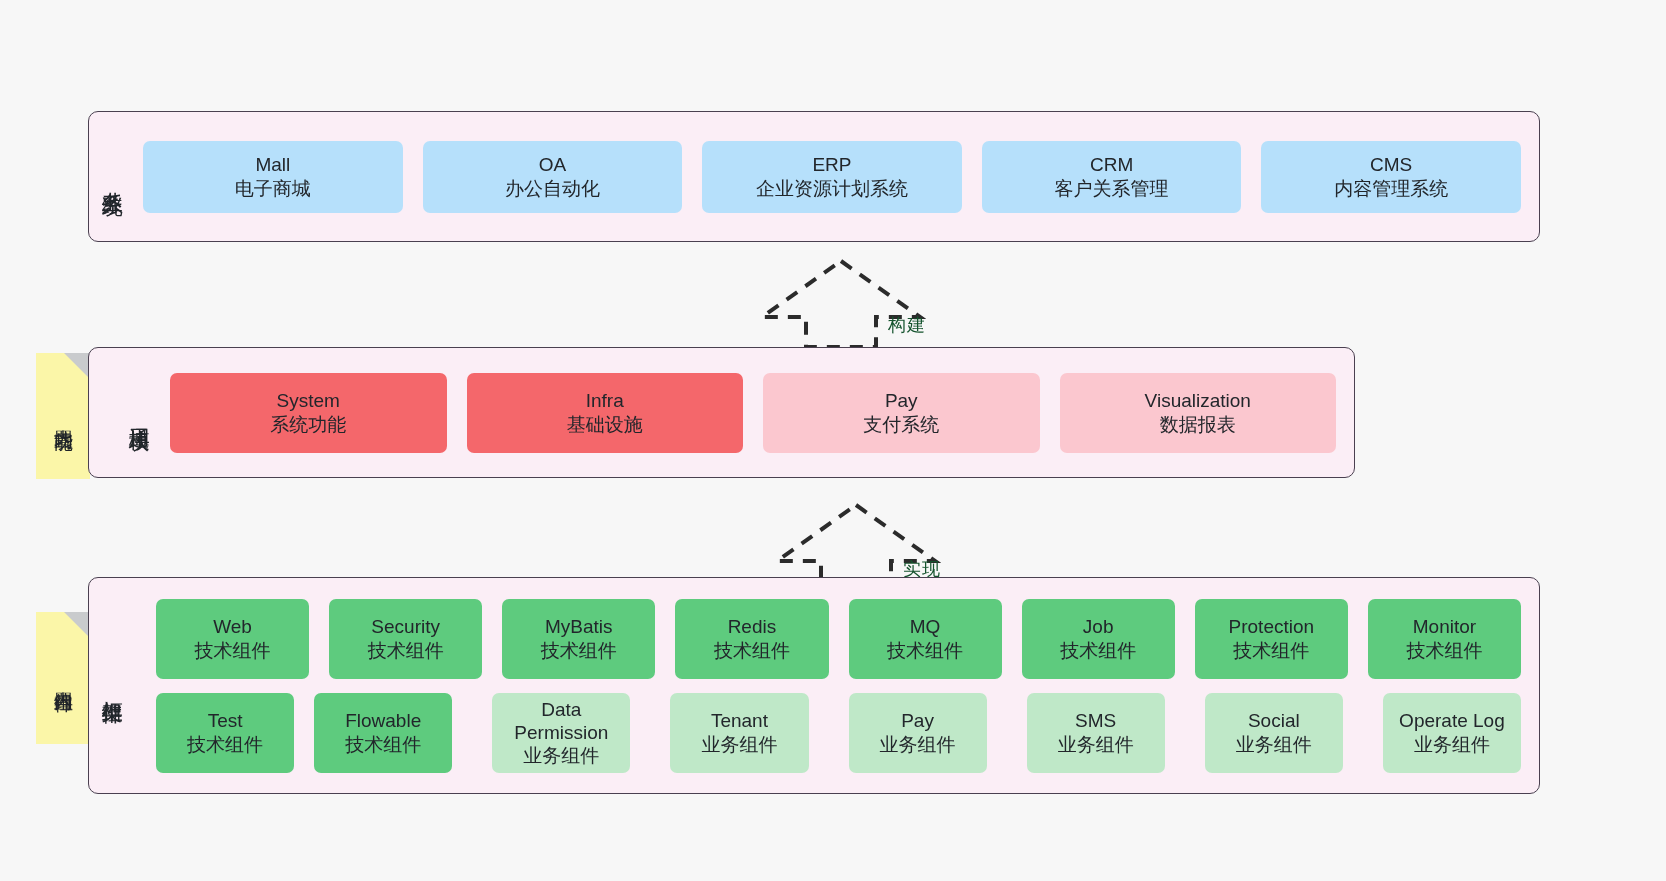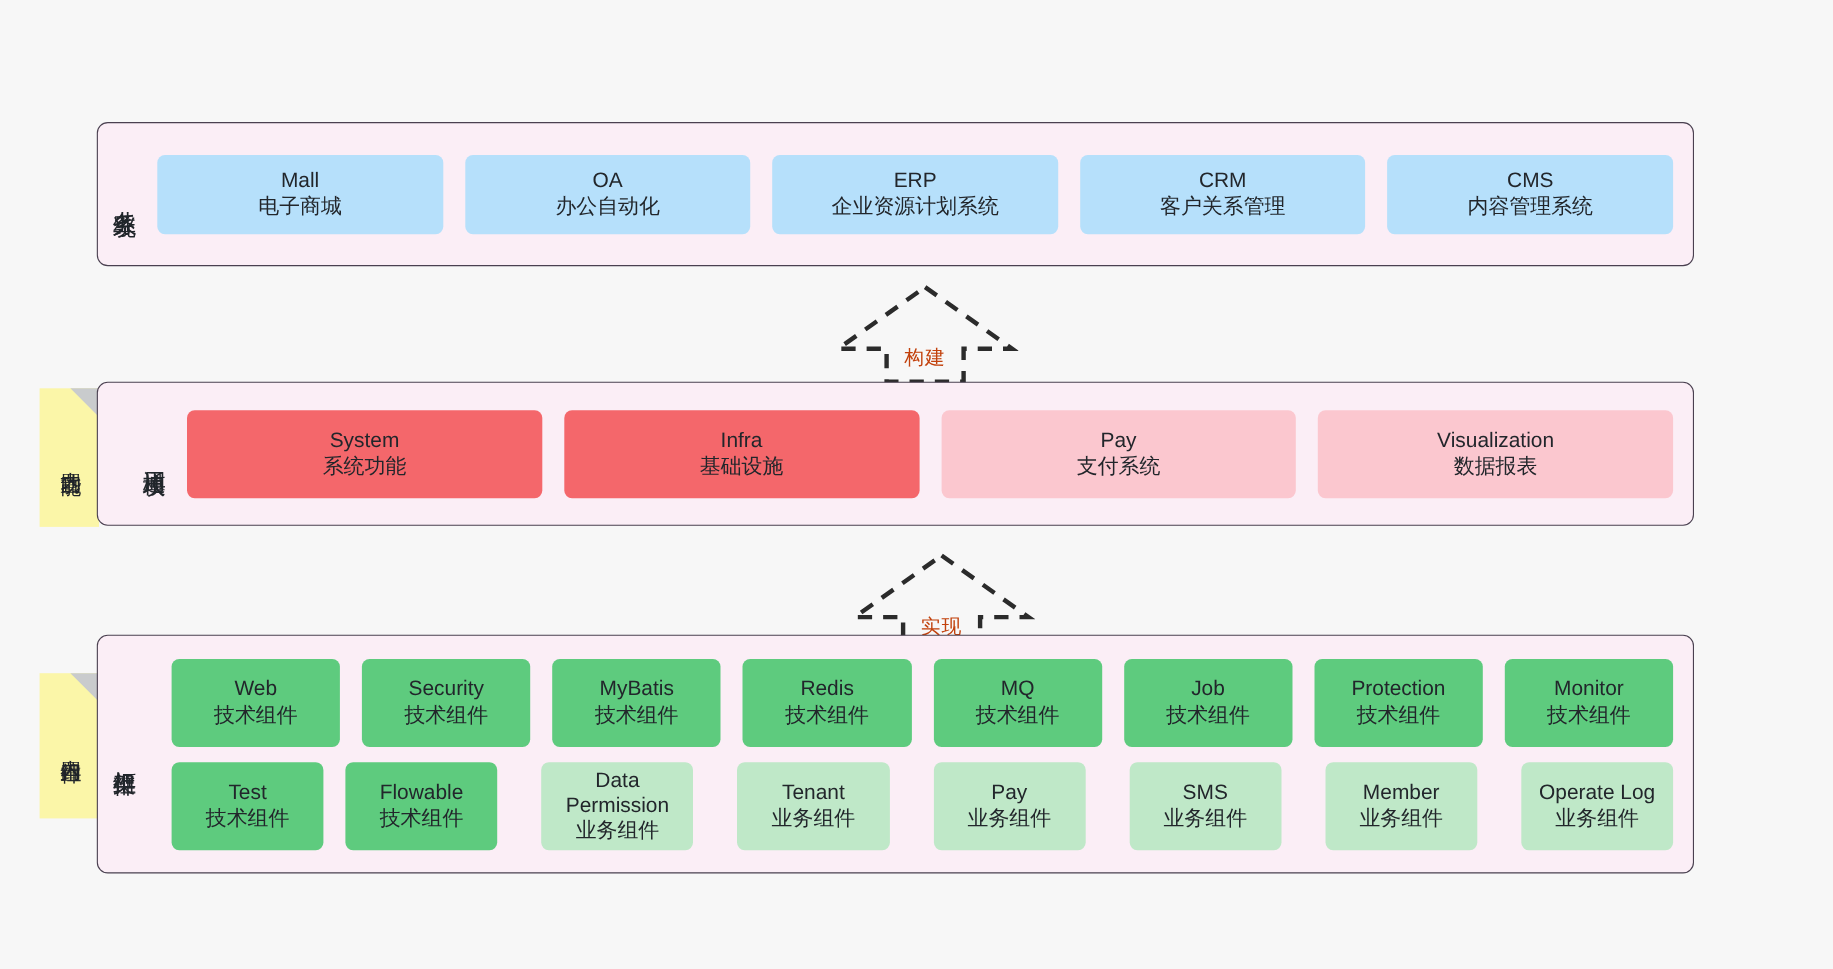--- a/index.html
+++ b/index.html
@@ -73,21 +73,21 @@
 
   
   .c-blue        { background: #b6e0fb; }
   .c-red-strong  { background: #f4676b; }
   .c-red-soft    { background: #fbc7cf; }
   .c-green-strong{ background: #5ecb7e; }
   .c-green-soft  { background: #bfe8c8; margin-left: 20px; }
 
   
   #layer-business { left: 88px;  top: 111px; width: 1452px; height: 131px; }
-  #layer-modules  { left: 88px;  top: 347px; width: 1452px; height: 131px; padding-left: 27px; }
+  #layer-modules  { left: 88px;  top: 347px; width: 1267px; height: 131px; padding-left: 27px; }
   #layer-framework{ left: 88px;  top: 577px; width: 1452px; height: 217px; gap: 13px; }
 
   #layer-business  .row .cell { height: 72px; }
   #layer-modules   .row .cell { height: 80px; }
   #layer-framework .row .cell { height: 80px; }
   #layer-framework .layer-body { gap: 14px; padding-top: 10px; padding-bottom: 10px; }
 
   
   .sticky {
     position: absolute;
@@ -118,23 +118,23 @@
   .connector {
     position: absolute;
     width: 170px;
     height: 96px;
   }
   .connector svg { display: block; width: 100%; height: 100%; }
   .connector .arrow-label {
     position: absolute;
     left: 0; right: 0;
     bottom: 14px;
-    text-align: center;
+    text-align: right;
     font-size: 18px;
-    color: #c2410c;
+    color: #14532d;
     letter-spacing: 1px;
     font-family: Liberation Mono, monospace;
   }
   #connector-build   { left: 756px; top: 255px; }
   #connector-realize { left: 771px; top: 499px; }
 </style>
 </head>
 <body>
 
 <div id="canvas">
@@ -273,21 +273,21 @@
         </div>
         <div class="cell c-green-soft">
           <span class="l1">Pay</span>
           <span class="l2">业务组件</span>
         </div>
         <div class="cell c-green-soft">
           <span class="l1">SMS</span>
           <span class="l2">业务组件</span>
         </div>
         <div class="cell c-green-soft">
-          <span class="l1">Member</span>
+          <span class="l1">Social</span>
           <span class="l2">业务组件</span>
         </div>
         <div class="cell c-green-soft">
           <span class="l1">Operate Log</span>
           <span class="l2">业务组件</span>
         </div>
       </div>
 
     </div>
   </div>

